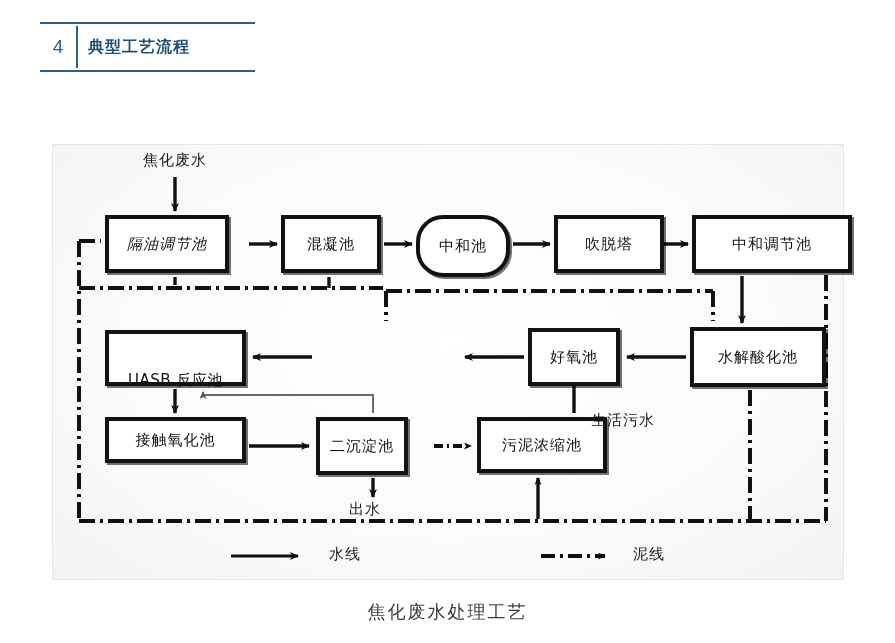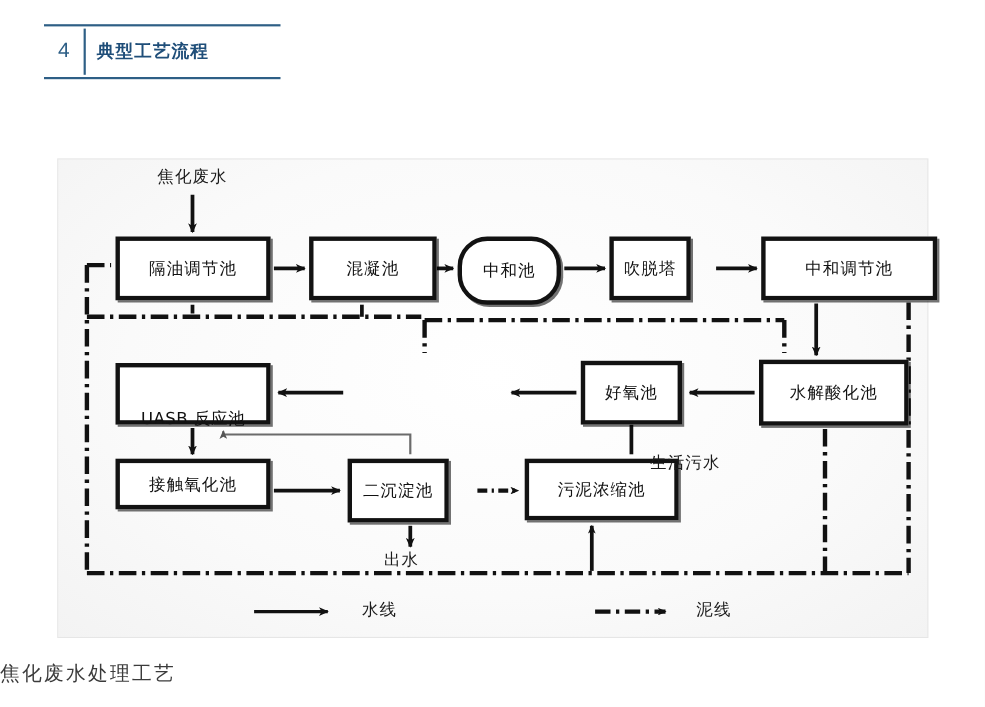--- a/index.html
+++ b/index.html
@@ -67,21 +67,21 @@
 
   
   .legtext{
     position:absolute;
     font-family:"DejaVu Sans","Liberation Sans",sans-serif;
     font-size:15px;color:#1a1a1a;white-space:nowrap;letter-spacing:1px;
   }
 
   
   #caption{
-    position:absolute;left:0;top:600px;width:895px;text-align:left;
+    position:absolute;left:0;top:600px;width:895px;text-align:center;
     font-family:"DejaVu Sans","Liberation Sans",sans-serif;
     font-size:18px;color:#3b3b3b;letter-spacing:2px;
   }
 </style>
 </head>
 <body>
 
 <div id="header">
   <div class="rule top"></div>
   <div class="num">4</div>
@@ -168,33 +168,33 @@
     </g>
 
     <g stroke="#111" fill="none" stroke-width="3">
       <path d="M178,411 L245,411" marker-end="url(#ah)"></path>
     </g>
     <g stroke="#111" fill="none" stroke-width="4" stroke-dasharray="14 5 3 5">
       <path d="M488,411 L552,411" marker-end="url(#ahs)"></path>
     </g>
   </svg>
 
-  <div class="stage" style="left:52px;top:70px;width:141px;height:58px;">
+  <div class="stage" style="left:52px;top:70px;width:124px;height:58px;font-style:italic;">
     <span>隔油调节池</span>
     </div>
 
-  <div class="stage" style="left:228px;top:70px;width:116px;height:58px;">
+  <div class="stage" style="left:228px;top:70px;width:100px;height:58px;">
     <span>混凝池</span>
     </div>
 
   <div class="stage" style="left:363px;top:70px;width:94px;height:62px;border-radius:27px;">
     <span>中和池</span>
     </div>
 
-  <div class="stage" style="left:501px;top:70px;width:74px;height:58px;text-align:center;">
+  <div class="stage" style="left:501px;top:70px;width:110px;height:58px;text-align:center;">
     <span>吹脱塔</span>
     </div>
 
   <div class="stage" style="left:639px;top:70px;width:160px;height:58px;">
     <span>中和调节池</span>
     </div>
 
   <div class="stage lat" style="left:52px;top:185px;width:141px;height:56px;">
     <span>UASB 反应池</span>
     </div>
@@ -209,21 +209,21 @@
     </div>
 
   <div class="stage" style="left:52px;top:272px;width:141px;height:46px;">
     <span>接触氧化池</span>
     </div>
 
   <div class="stage" style="left:263px;top:272px;width:92px;height:58px;">
     <span>二沉淀池</span>
     </div>
 
-  <div class="stage" style="left:424px;top:272px;width:140px;height:56px;">
+  <div class="stage" style="left:424px;top:272px;width:130px;height:56px;">
     <span>污泥浓缩池</span>
     </div>
 
   <div class="flabel" style="left:90px;top:6px;">焦化废水</div>
   <div class="flabel" style="left:538px;top:266px;">生活污水</div>
   <div class="flabel" style="left:296px;top:355px;">出水</div>
 
   <div class="legtext" style="left:276px;top:400px;">水线</div>
   <div class="legtext" style="left:580px;top:400px;">泥线</div>
 </div>

